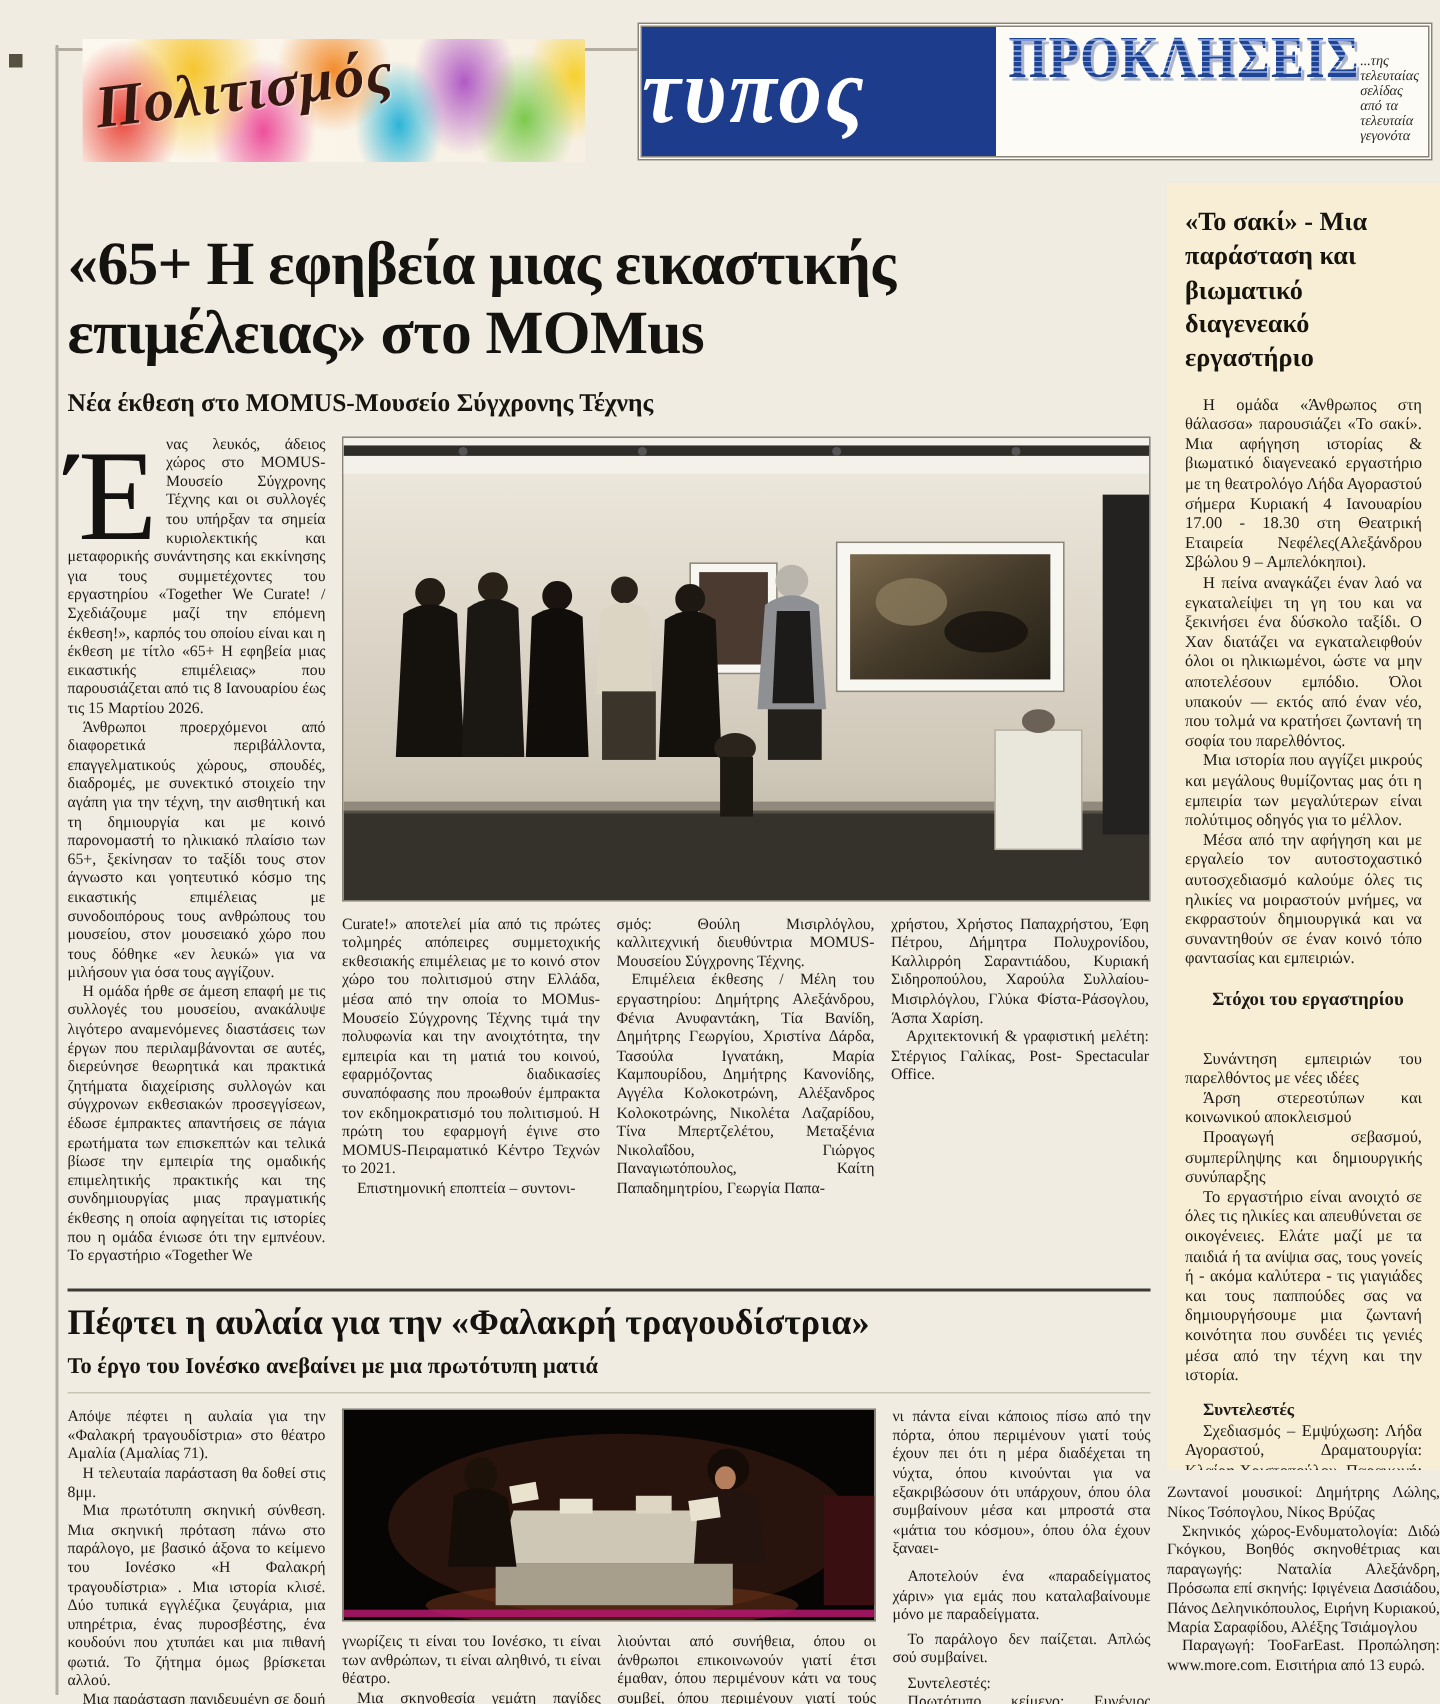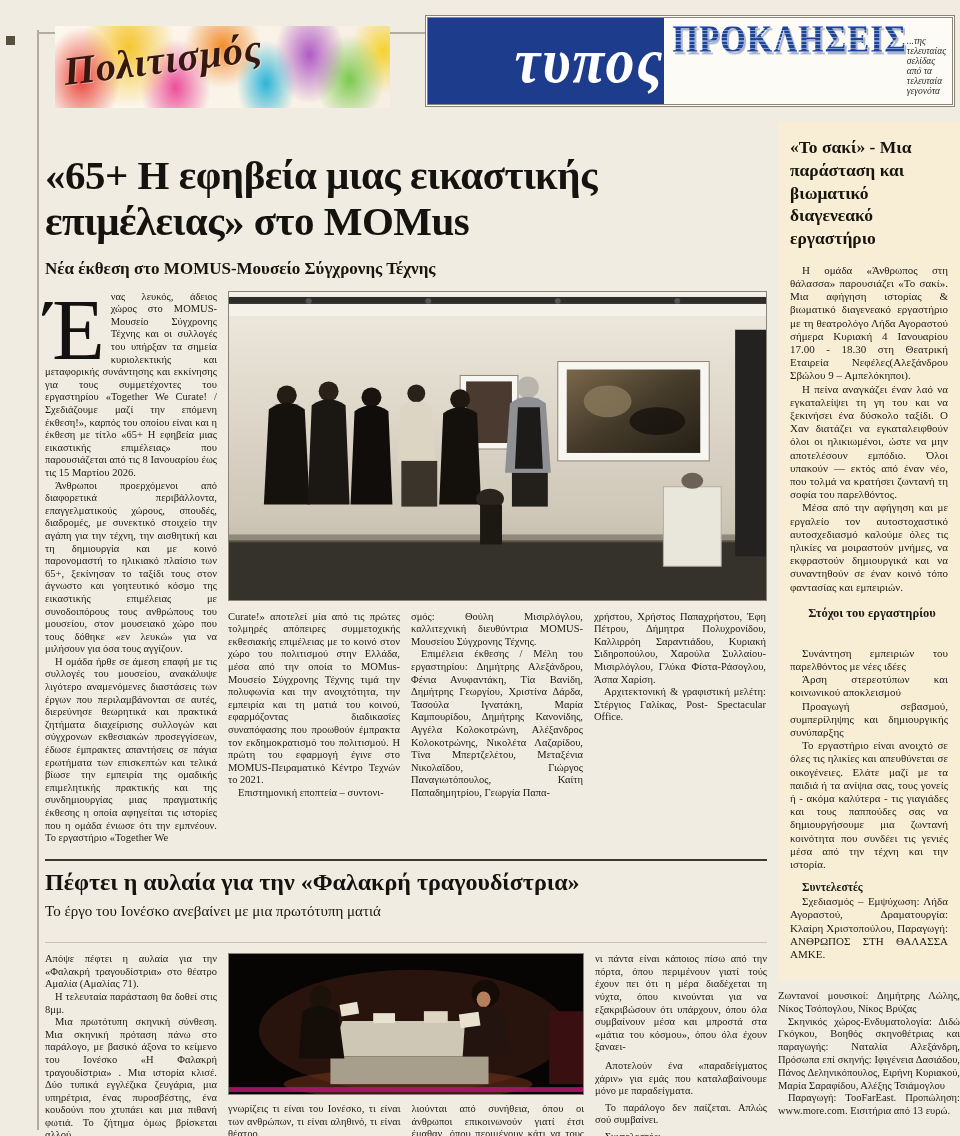--- a/index.html
+++ b/index.html
@@ -44,21 +44,21 @@
     color:#35180f;transform:rotate(-7deg);letter-spacing:1px;
     text-shadow:1px 1px 0 rgba(255,255,255,.35);
     white-space:nowrap;
   }
   .masthead-frame{
     position:absolute;left:425px;top:15px;width:530px;height:92px;
     border:3px double #8a8478;background:#fdfbf6;display:flex;
   }
   .paper-box{
     width:300px;height:100%;background:var(--paper-box-blue);
-    display:flex;align-items:center;justify-content:flex-end;
+    display:flex;align-items:center;justify-content:flex-start;
   }
   .paper-name{
     color:#fff;font-size:58px;font-weight:bold;font-style:italic;
     letter-spacing:2px;transform:scaleY(1.08);line-height:1;
   }
   .banner-right{flex:1;display:flex;flex-direction:row;justify-content:center;padding:2px 6px 4px 8px;}
   .banner-title{
     font-weight:bold;font-size:33px;letter-spacing:1px;line-height:1;
     transform:scaleY(1.2);transform-origin:top left;
     background:repeating-linear-gradient(0deg,#1e4496 0px,#1e4496 2px,#7c97d4 2px,#7c97d4 3px);
@@ -81,21 +81,21 @@
   .photo{border:1px solid #8a8478;display:block;background:#ccc;}
   .threecols{display:flex;gap:11px;margin-top:10px;}
   .threecols .tcol{flex:0 0 172px;}
   .dropcap{
     float:left;font-size:86px;line-height:70px;font-weight:400;
     padding:4px 6px 0 0;color:#141210;font-family:"Liberation Serif",serif;
   }
   
   .divider{border:none;border-top:2px solid #3c3a34;margin:14px 0 8px 0;}
   .headline2{font-size:24px;font-weight:bold;line-height:1.1;color:#151310;}
-  .subhead2{font-size:15px;font-weight:normal;margin-top:8px;padding-bottom:22px;border-bottom:1px solid #c9c3b6;color:#17150f;}
+  .subhead2{font-size:15px;font-weight:bold;margin-top:8px;padding-bottom:8px;border-bottom:1px solid #c9c3b6;color:#17150f;}
   .bottom-row{display:flex;gap:11px;margin-top:10px;}
   .bmid{width:356px;}
   .twocols{display:flex;gap:11px;margin-top:8px;}
   .twocols .tcol{flex:1;width:auto;}
   
   .sidebar{
     background:var(--sidebar-bg);
     padding:14px 12px 10px 12px;
     height:858px;overflow:hidden;
   }
@@ -281,20 +281,21 @@
       </div>
     </div>
   </div>
 </div>
 
 <div class="rail">
   <div class="sidebar">
     <div class="sidebar-title">«Το σακί» - Μια παράσταση και βιωματικό διαγενεακό εργαστήριο</div>
     <p>Η ομάδα «Άνθρωπος στη θάλασσα» παρουσιάζει «Το σακί». Μια αφήγηση ιστορίας &amp; βιωματικό διαγενεακό εργαστήριο με τη θεατρολόγο Λήδα Αγοραστού σήμερα Κυριακή 4 Ιανουαρίου 17.00 - 18.30 στη Θεατρική Εταιρεία Νεφέλες(Αλεξάνδρου Σβώλου 9 – Αμπελόκηποι).</p>
     <p>Η πείνα αναγκάζει έναν λαό να εγκαταλείψει τη γη του και να ξεκινήσει ένα δύσκολο ταξίδι. Ο Χαν διατάζει να εγκαταλειφθούν όλοι οι ηλικιωμένοι, ώστε να μην αποτελέσουν εμπόδιο. Όλοι υπακούν — εκτός από έναν νέο, που τολμά να κρατήσει ζωντανή τη σοφία του παρελθόντος.</p>
+    <p>Μια ιστορία που αγγίζει μικρούς και μεγάλους θυμίζοντας μας ότι η εμπειρία των μεγαλύτερων είναι  πολύτιμος οδηγός για το μέλλον.</p>
     <p>Μέσα από την αφήγηση και με εργαλείο τον αυτοστοχαστικό αυτοσχεδιασμό καλούμε όλες τις ηλικίες να μοιραστούν μνήμες, να εκφραστούν δημιουργικά και να συναντηθούν σε έναν κοινό τόπο φαντασίας και εμπειριών.</p>
     <div class="sb-heading">Στόχοι του εργαστηρίου</div>
     <p>Συνάντηση εμπειριών του παρελθόντος με νέες ιδέες</p>
     <p>Άρση στερεοτύπων και κοινωνικού αποκλεισμού</p>
     <p>Προαγωγή σεβασμού, συμπερίληψης και δημιουργικής συνύπαρξης</p>
     <p>Το εργαστήριο είναι ανοιχτό σε όλες τις ηλικίες και απευθύνεται σε οικογένειες. Ελάτε μαζί με τα παιδιά ή τα ανίψια σας, τους γονείς ή - ακόμα καλύτερα - τις γιαγιάδες και τους παππούδες σας να δημιουργήσουμε μια ζωντανή κοινότητα που συνδέει τις γενιές μέσα από την τέχνη και την ιστορία.</p>
     <div class="sb-heading2">Συντελεστές</div>
     <p>Σχεδιασμός – Εμψύχωση: Λήδα Αγοραστού, Δραματουργία: Κλαίρη Χριστοπούλου, Παραγωγή: ΑΝΘΡΩΠΟΣ ΣΤΗ ΘΑΛΑΣΣΑ ΑΜΚΕ.</p>
 
   </div>

